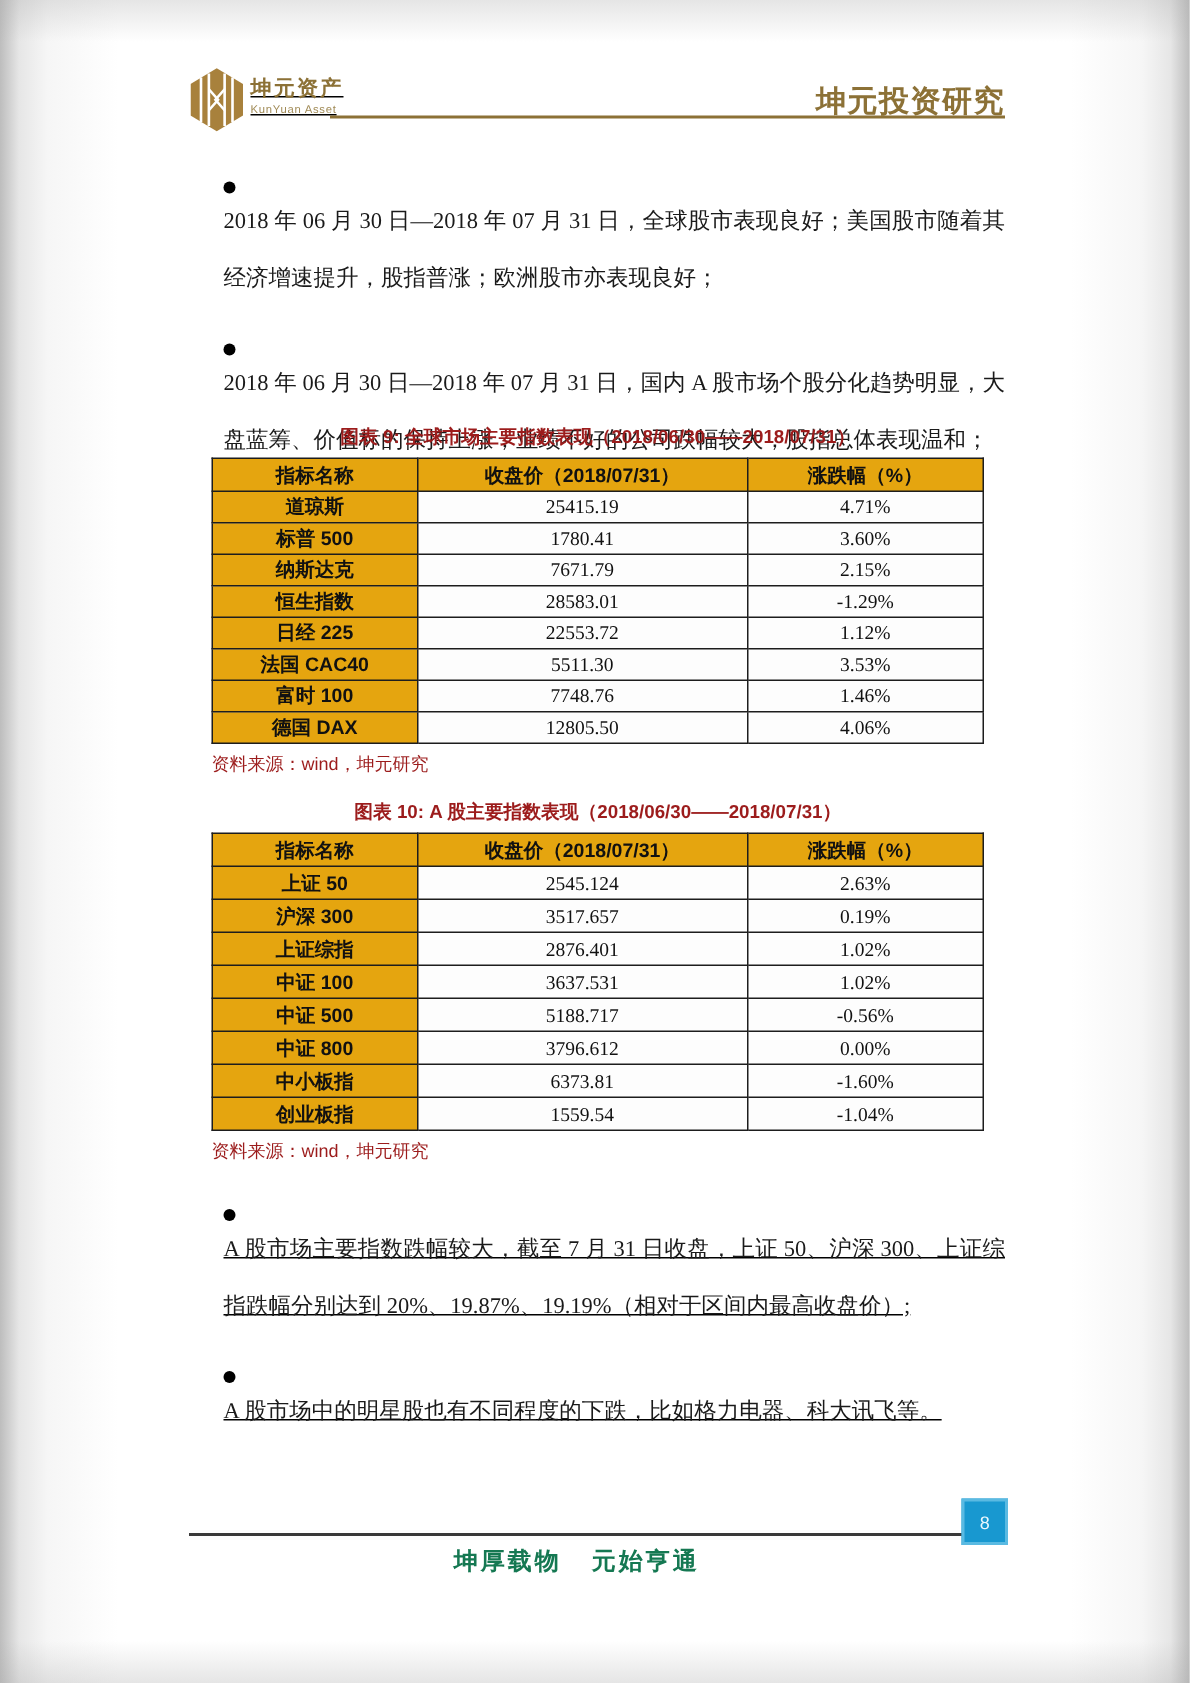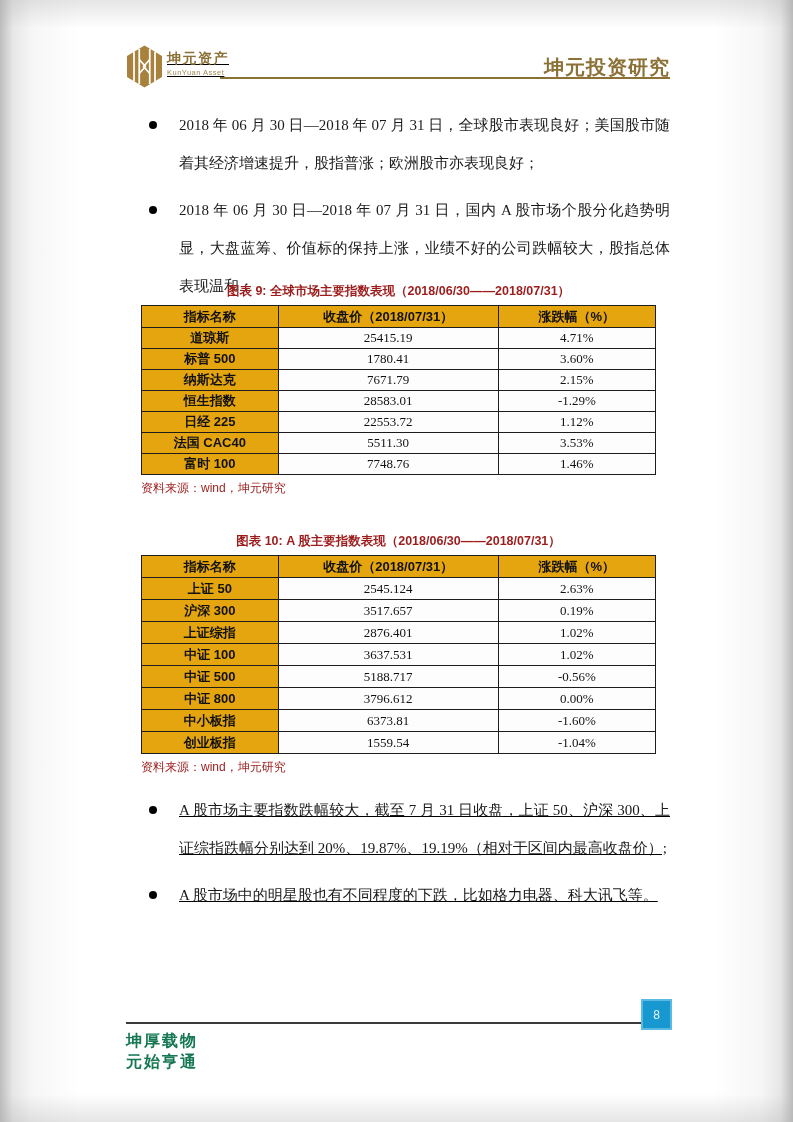--- a/index.html
+++ b/index.html
@@ -20,21 +20,21 @@
   .logo{position:absolute;left:127px;top:45px;width:35px;height:43px;}
   .brand{position:absolute;left:167px;top:51px;line-height:1;text-decoration:underline;}
   .brand-cn{font-family:"Liberation Sans",sans-serif;font-weight:bold;font-size:14px;color:#8C7136;letter-spacing:1.5px;}
   .brand-en{font-family:"Liberation Sans",sans-serif;font-size:7.5px;color:#A08A55;margin-top:4px;letter-spacing:.5px;}
   .gold-line{position:absolute;left:220px;top:77px;width:450px;height:2px;background:#8C7136;}
   .doc-title{position:absolute;top:54px;right:123px;font-family:Liberation Sans, sans-serif;font-weight:bold;font-size:20px;color:#8C7136;letter-spacing:1px;}
   
   .bullets{position:absolute;left:149px;width:521px;}
   .bullets-top{top:106px;}
   .bullets-bottom{top:791px;text-decoration:underline;}
-  .bullet{display:flex;margin-bottom:9px;}
+  .bullet{display:flex;margin-bottom:9px;flex-direction:column;}
   .dot{flex:0 0 8px;width:8px;height:8px;border-radius:50%;background:#000;margin-top:15px;margin-right:22px;}
   .btxt{flex:1;font-size:15px;line-height:38px;color:#1a1a1a;text-align:justify;}
   
   .figure{position:absolute;left:141px;width:515px;}
   .figure9{top:283px;}
   .figure10{top:533px;}
   .fig-title{font-family:"Liberation Sans",sans-serif;font-weight:bold;font-size:12.5px;color:#9C1C1C;text-align:center;margin-bottom:5px;}
   table.idx{width:100%;border-collapse:collapse;table-layout:fixed;}
   table.idx th,table.idx td{border:1px solid #1d1d1d;text-align:center;padding:0 2px;}
   table.idx th{
@@ -52,21 +52,21 @@
   .footer-line{position:absolute;left:126px;top:1022px;width:516px;height:2px;background:#3a3a3a;}
   .page-badge{
     position:absolute;left:641px;top:999px;width:27px;height:27px;
     background:#1898D0;border:2px solid #5ABAE2;
     display:flex;align-items:center;justify-content:center;
     font-family:"Liberation Sans",sans-serif;font-size:12px;color:#eaf7fd;
   }
   .motto{
     position:absolute;left:126px;top:1031px;width:517px;
     display:flex;justify-content:center;column-gap:20px;
-    font-family:"Liberation Sans",sans-serif;font-weight:bold;font-size:16px;color:#157852;letter-spacing:2px;flex-direction:column;
+    font-family:"Liberation Sans",sans-serif;font-weight:bold;font-size:16px;color:#157852;letter-spacing:2px;
   }
 </style>
 </head>
 <body>
 
 <div class="page">
 
   <div class="logo">
     <svg viewBox="0 0 40 48" width="35" height="43">
       <polygon points="20,0 40,12 40,36 20,48 0,36 0,12" fill="#A8813C"></polygon>
@@ -152,20 +152,25 @@
             <td>5511.30</td>
             <td>3.53%</td>
           </tr>
 
           <tr>
             <td class="c1">富时 100</td>
             <td>7748.76</td>
             <td>1.46%</td>
           </tr>
 
+          <tr>
+            <td class="c1">德国 DAX</td>
+            <td>12805.50</td>
+            <td>4.06%</td>
+          </tr>
         </tbody>
     </table>
     <div class="fig-source">资料来源：wind，坤元研究</div>
   </div>
 
   <div class="figure figure10">
     <div class="fig-title">图表 10: A 股主要指数表现（2018/06/30——2018/07/31）</div>
     <table class="idx">
       <colgroup>
           <col style="width:26.6%">

